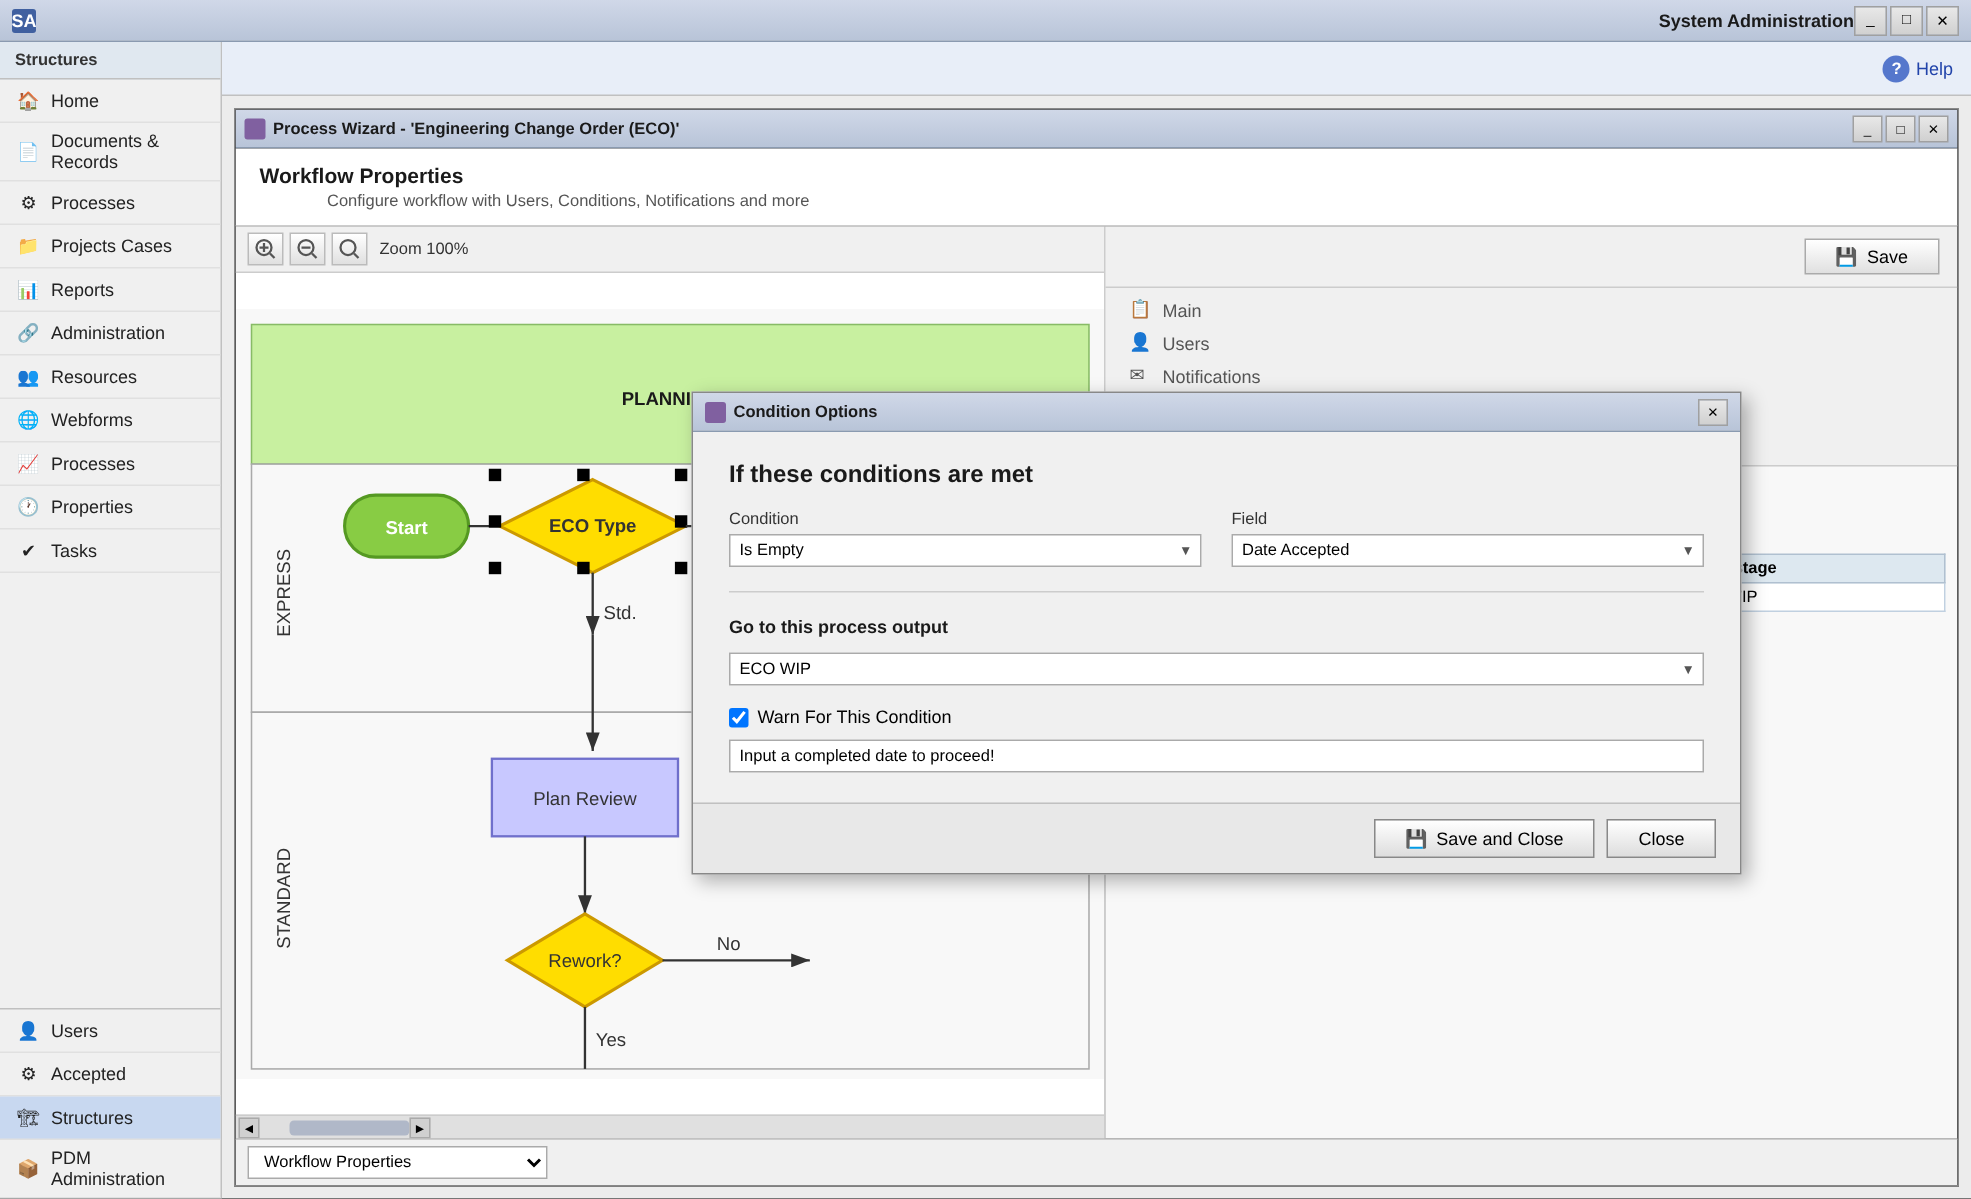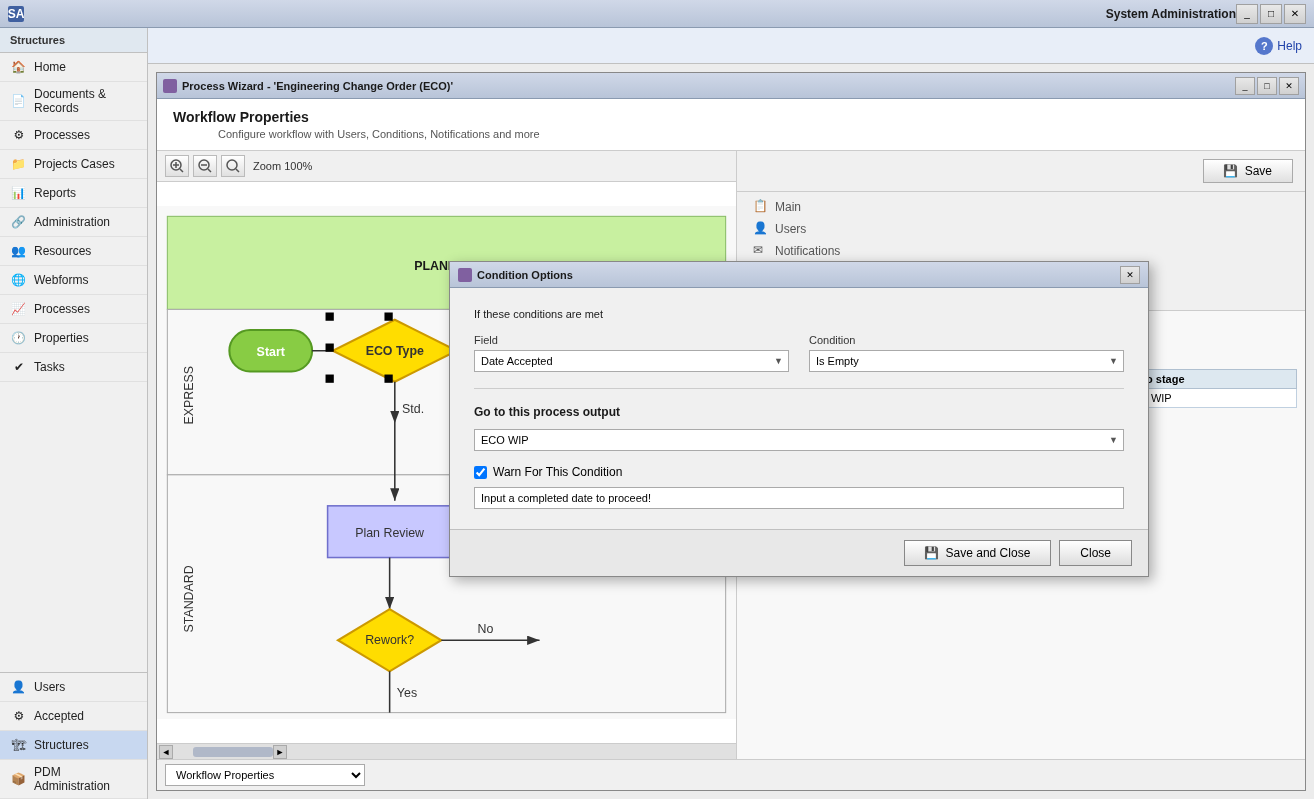--- a/index.html
+++ b/index.html
@@ -88,33 +88,33 @@
     .cond-icon-btn { width: 24px; height: 24px; background: linear-gradient(to bottom, #fff, #e0e0e0); border: 1px solid #aaa; display: flex; align-items: center; justify-content: center; cursor: pointer; }
     .new-btn-check { width: 12px; height: 12px; border: 1px solid #888; margin-right: 3px; }
     .conditions-table { width: 100%; border-collapse: collapse; }
     .conditions-table th { background: #dde8f0; border: 1px solid #b0c0d0; padding: 3px 6px; text-align: left; font-size: 11px; }
     .conditions-table td { border: 1px solid #c0d0e0; padding: 3px 6px; font-size: 11px; background: white; }
 
     
     .condition-dialog {
       position: absolute;
       top: 110px;
-      left: 292px;
+      left: 304px;
       width: 700px;
       background: #f0f0f0;
       border: 1px solid #888;
       box-shadow: 4px 4px 12px rgba(0,0,0,0.3);
       z-index: 100;
     }
     .cd-title-bar { background: linear-gradient(to bottom, #d0d8e8, #b8c4d8); height: 26px; display: flex; align-items: center; padding: 0 8px; border-bottom: 1px solid #8a9ab0; }
     .cd-title-icon { width: 14px; height: 14px; margin-right: 5px; background: #8060a0; border-radius: 2px; }
     .cd-title-text { flex: 1; font-size: 11px; font-weight: bold; color: #1a1a1a; }
     .cd-close-btn { width: 20px; height: 18px; background: linear-gradient(to bottom, #e8e8e8, #d0d0d0); border: 1px solid #a0a0a0; display: flex; align-items: center; justify-content: center; cursor: pointer; font-size: 9px; }
     .cd-body { padding: 20px 24px; }
-    .cd-section-title { font-size: 11px; font-weight: normal; margin-bottom: 14px; color: #1a1a1a; }
+    .cd-section-title { font-size: 16px; font-weight: bold; margin-bottom: 14px; color: #1a1a1a; }
     .cd-row { display: flex; gap: 20px; margin-bottom: 12px; }
     .cd-field-group { display: flex; flex-direction: column; gap: 4px; flex: 1; }
     .cd-label { font-size: 11px; color: #333; }
     .cd-select { width: 100%; padding: 4px 6px; border: 1px solid #aaa; background: white; font-size: 11px; appearance: none; -webkit-appearance: none; }
     .cd-select-wrapper { position: relative; }
     .cd-select-wrapper::after { content: '▼'; position: absolute; right: 6px; top: 50%; transform: translateY(-50%); font-size: 9px; color: #555; pointer-events: none; }
     .cd-checkbox-row { display: flex; align-items: center; gap: 6px; margin-bottom: 16px; }
     .cd-checkbox { width: 13px; height: 13px; }
     .cd-divider { height: 1px; background: #ccc; margin: 16px 0; }
     .cd-output-title { font-size: 12px; font-weight: bold; margin-bottom: 10px; color: #1a1a1a; }
@@ -414,40 +414,40 @@
         <div class="condition-dialog">
           <div class="cd-title-bar">
             <div class="cd-title-icon"></div>
             <span class="cd-title-text">Condition Options</span>
             <div class="cd-close-btn">✕</div>
           </div>
           <div class="cd-body">
             <div class="cd-section-title">If these conditions are met</div>
             <div class="cd-row">
               <div class="cd-field-group">
-                <span class="cd-label">Field</span>
-                <div class="cd-select-wrapper">
-                  <select class="cd-select">
-                    <option>Date Accepted</option>
-                    <option>ECO Type</option>
-                    <option>Status</option>
-                  </select>
-                </div>
-              </div>
-              <div class="cd-field-group">
                 <span class="cd-label">Condition</span>
                 <div class="cd-select-wrapper">
                   <select class="cd-select">
                     <option>Is Empty</option>
                     <option>Is Not Empty</option>
                     <option>Contains</option>
                     <option>Equals</option>
                   </select>
                 </div>
               </div>
+              <div class="cd-field-group">
+                <span class="cd-label">Field</span>
+                <div class="cd-select-wrapper">
+                  <select class="cd-select">
+                    <option>Date Accepted</option>
+                    <option>ECO Type</option>
+                    <option>Status</option>
+                  </select>
+                </div>
+              </div>
             </div>
             <div class="cd-divider"></div>
             <div class="cd-output-title">Go to this process output</div>
             <div class="cd-full-select-wrapper">
               <select class="cd-full-select">
                 <option>ECO WIP</option>
                 <option>ECO Complete</option>
                 <option>ECO Rejected</option>
               </select>
             </div>

